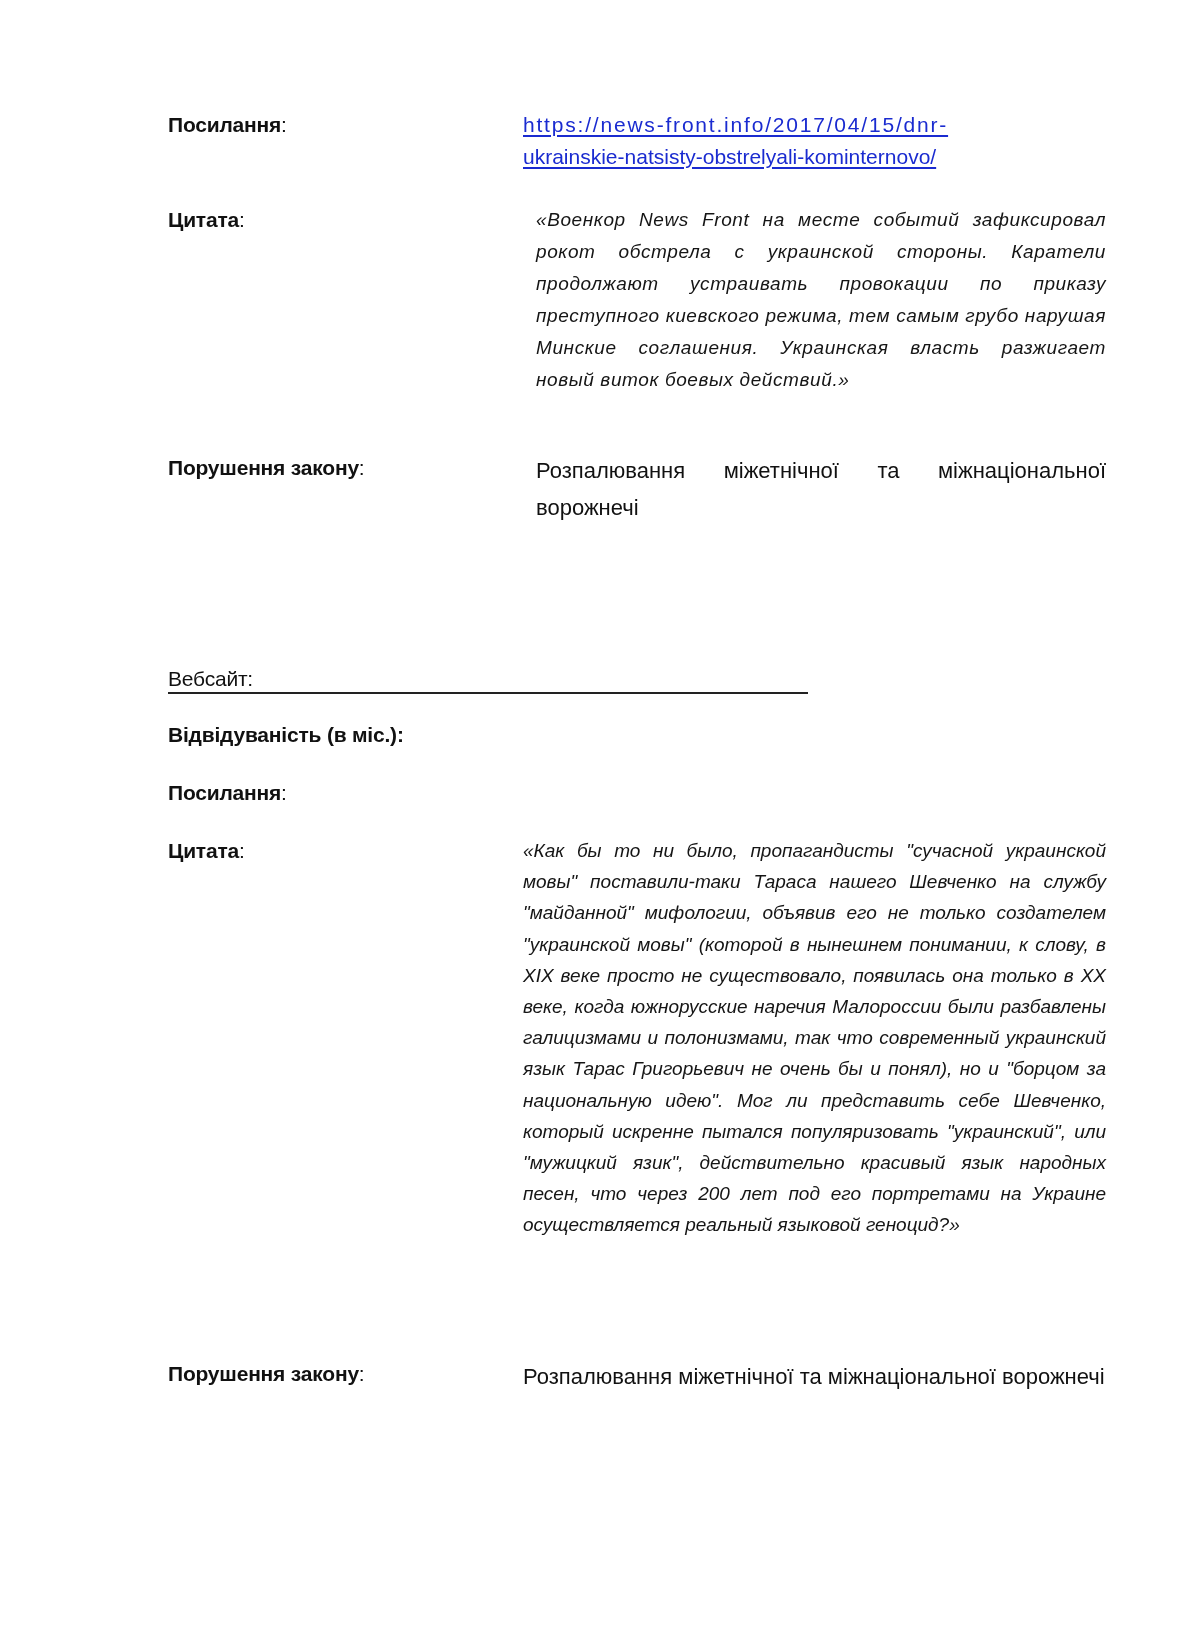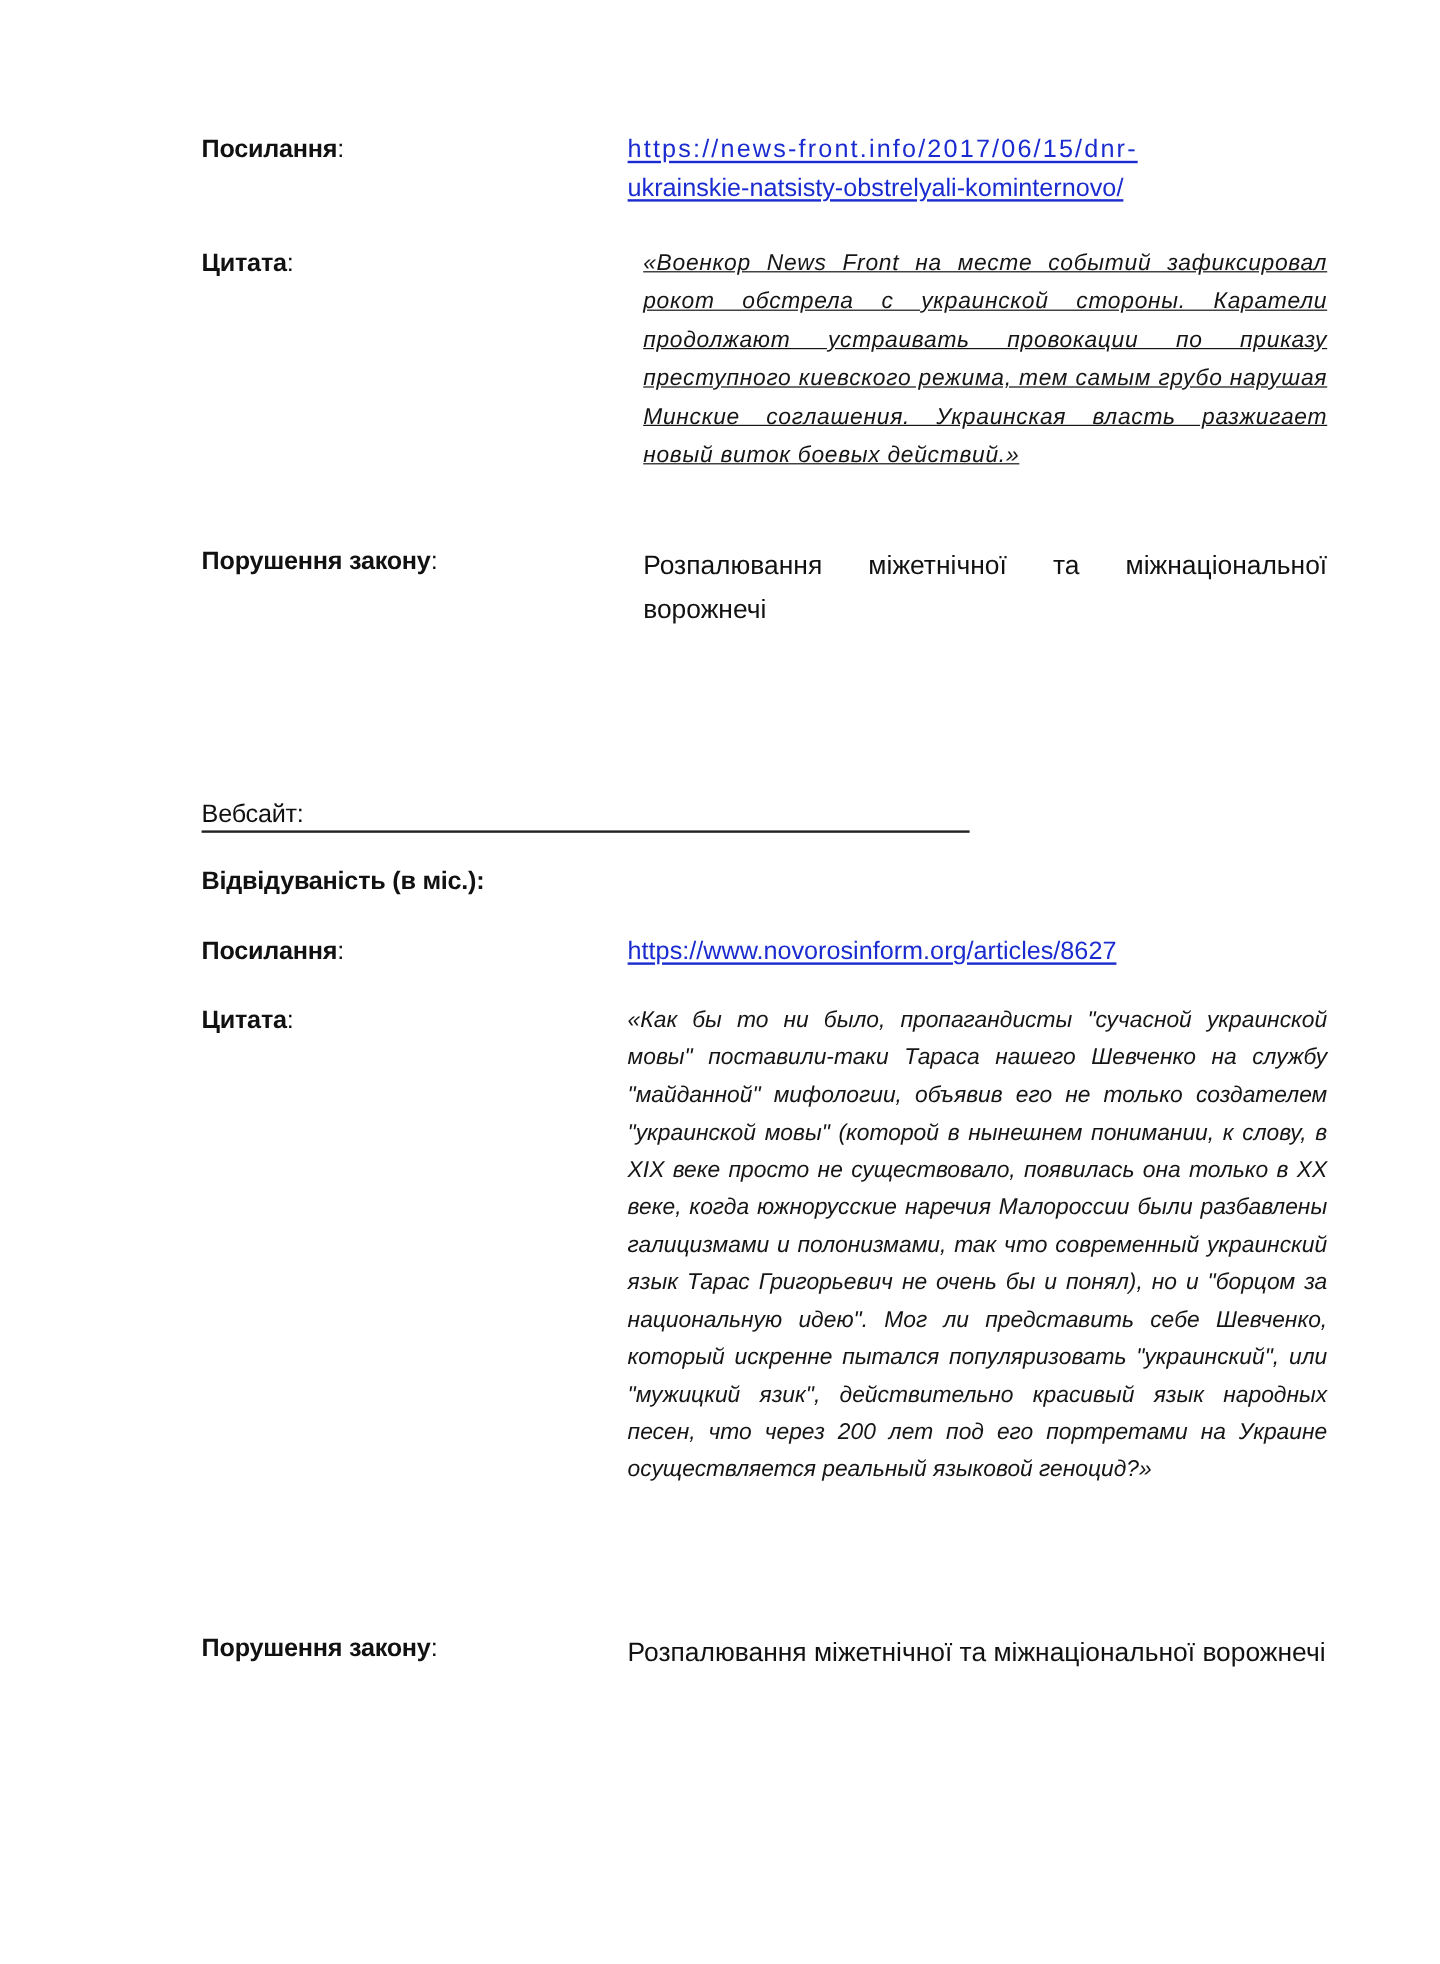--- a/index.html
+++ b/index.html
@@ -58,21 +58,21 @@
     .mono-link {
       letter-spacing: 1.8px;
     }
     .quote {
       font-style: italic;
       font-size: 19px;
       text-align: justify;
       text-align-last: left;
       color: #151515;
     }
-    .quote1 { line-height: 32px; letter-spacing: 0.6px; text-decoration: underline; }
+    .quote1 { line-height: 32px; letter-spacing: 0.6px; }
     .quote2 { line-height: 31.2px; }
     .violation {
       text-align: justify;
       text-align-last: left;
       line-height: 37px;
     }
     .website-line {
       position: absolute;
       left: 0;
       top: 29px;
@@ -88,21 +88,21 @@
     }
   </style>
 </head>
 <body>
 
 <div class="page">
 
   <div class="row" style="top:109px; height:70px;">
     <div class="label"><span>Посилання</span><span class="colon">:</span></div>
     <div class="value" style="top:0;">
-      <a class="link" href="#"><span class="mono-link">https://news-front.info/2017/06/15/dnr-</span><br><span>ukrainskie-natsisty-obstrelyali-kominternovo/</span></a>
+      <a class="link" href="#"><span class="mono-link">https://news-front.info/2017/04/15/dnr-</span><br><span>ukrainskie-natsisty-obstrelyali-kominternovo/</span></a>
     </div>
   </div>
 
   <div class="row" style="top:204px; height:230px;">
     <div class="label"><span>Цитата</span><span class="colon">:</span></div>
     <div class="value indent quote quote1" style="top:0;">«Военкор News Front на месте событий зафиксировал рокот обстрела с украинской стороны. Каратели продолжают устраивать провокации по приказу преступного киевского режима, тем самым грубо нарушая Минские соглашения. Украинская власть разжигает новый виток боевых действий.»</div>
   </div>
 
   <div class="row" style="top:452px; height:80px;">
     <div class="label"><span>Порушення закону</span><span class="colon">:</span></div>
@@ -113,23 +113,20 @@
     <div class="label website-label">Вебсайт:</div>
     <div class="website-line"></div>
   </div>
 
   <div class="row" style="top:719px; height:40px;text-decoration:underline;">
     <div class="label">Відвідуваність (в міс.):</div>
   </div>
 
   <div class="row" style="top:777px; height:40px;">
     <div class="label"><span>Посилання</span><span class="colon">:</span></div>
-    <div class="value" style="top:0;">
-      <a class="link" href="#"><span>https://www.novorosinform.org/articles/8627</span></a>
-    </div>
   </div>
 
   <div class="row" style="top:835px; height:500px;">
     <div class="label"><span>Цитата</span><span class="colon">:</span></div>
     <div class="value quote quote2" style="top:0;">«Как бы то ни было, пропагандисты "сучасной украинской мовы" поставили-таки Тараса нашего Шевченко на службу "майданной" мифологии, объявив его не только создателем "украинской мовы" (которой в нынешнем понимании, к слову, в XIX веке просто не существовало, появилась она только в XX веке, когда южнорусские наречия Малороссии были разбавлены галицизмами и полонизмами, так что современный украинский язык Тарас Григорьевич не очень бы и понял), но и "борцом за национальную идею". Мог ли представить себе Шевченко, который искренне пытался популяризовать "украинский", или "мужицкий язик", действительно красивый язык народных песен, что через 200 лет под его портретами на Украине осуществляется реальный языковой геноцид?»</div>
   </div>
 
   <div class="row" style="top:1358px; height:80px;">
     <div class="label"><span>Порушення закону</span><span class="colon">:</span></div>
     <div class="value violation" style="top:0; font-size:22px;">Розпалювання міжетнічної та міжнаціональної ворожнечі</div>

